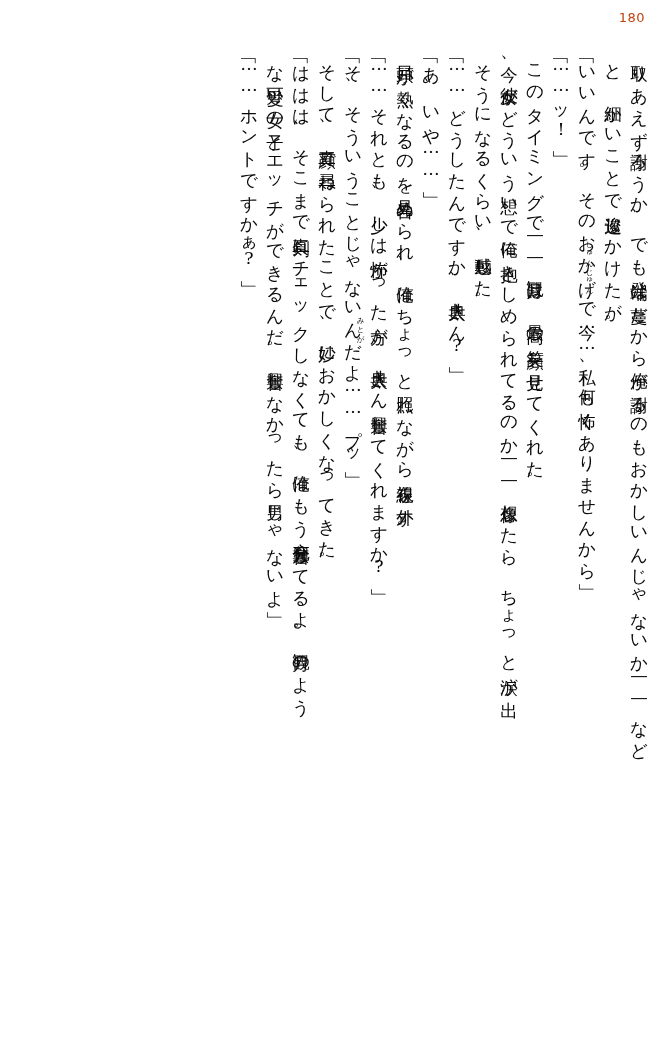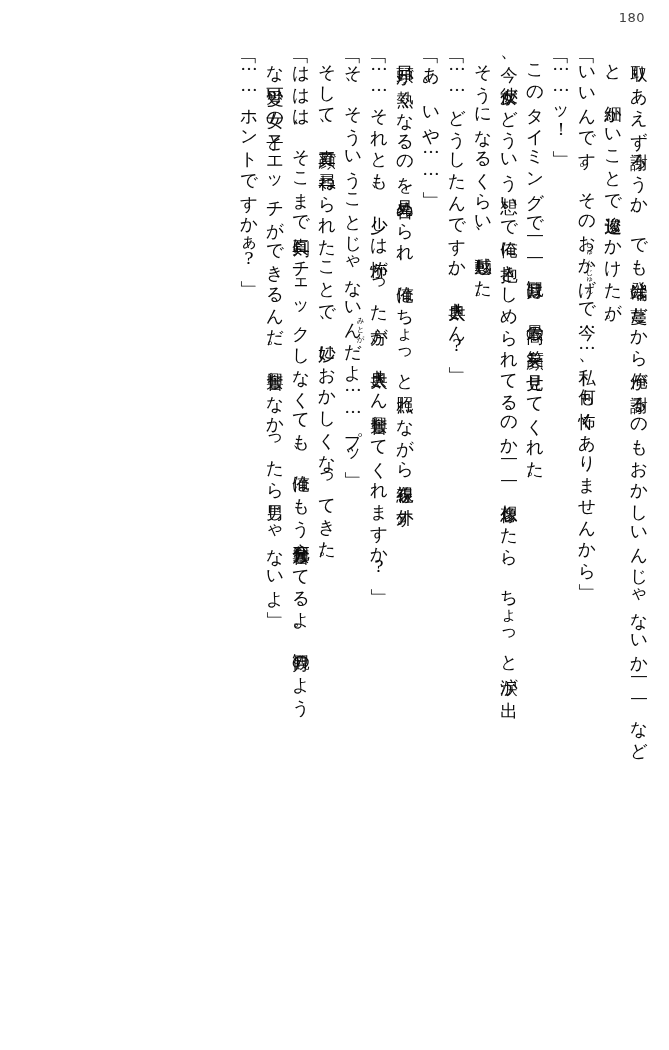--- a/index.html
+++ b/index.html
@@ -22,21 +22,21 @@
     background: #ffffff;
   }
 
   
   .page-number {
     position: absolute;
     top: 10px;
     right: 24px;
     font-size: 13px;
     letter-spacing: 0.5px;
-    color: #404040;
+    color: #c2410c;
     font-family: "DejaVu Sans", "Liberation Sans", sans-serif;
   }
 
   
   .text-block {
     position: absolute;
     top: 52px;
     right: 22px;
     left: 24px;
     bottom: 24px;

